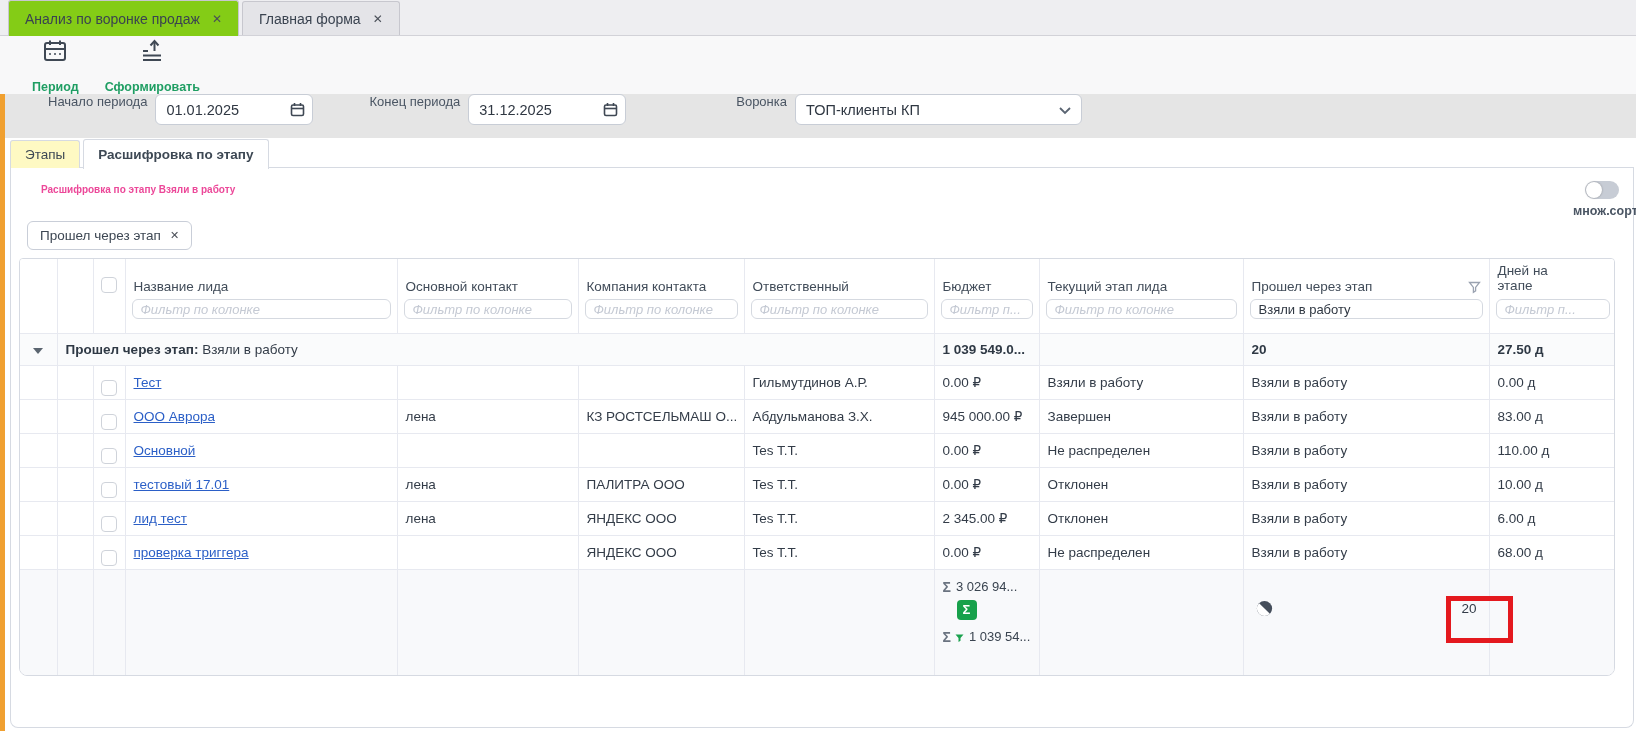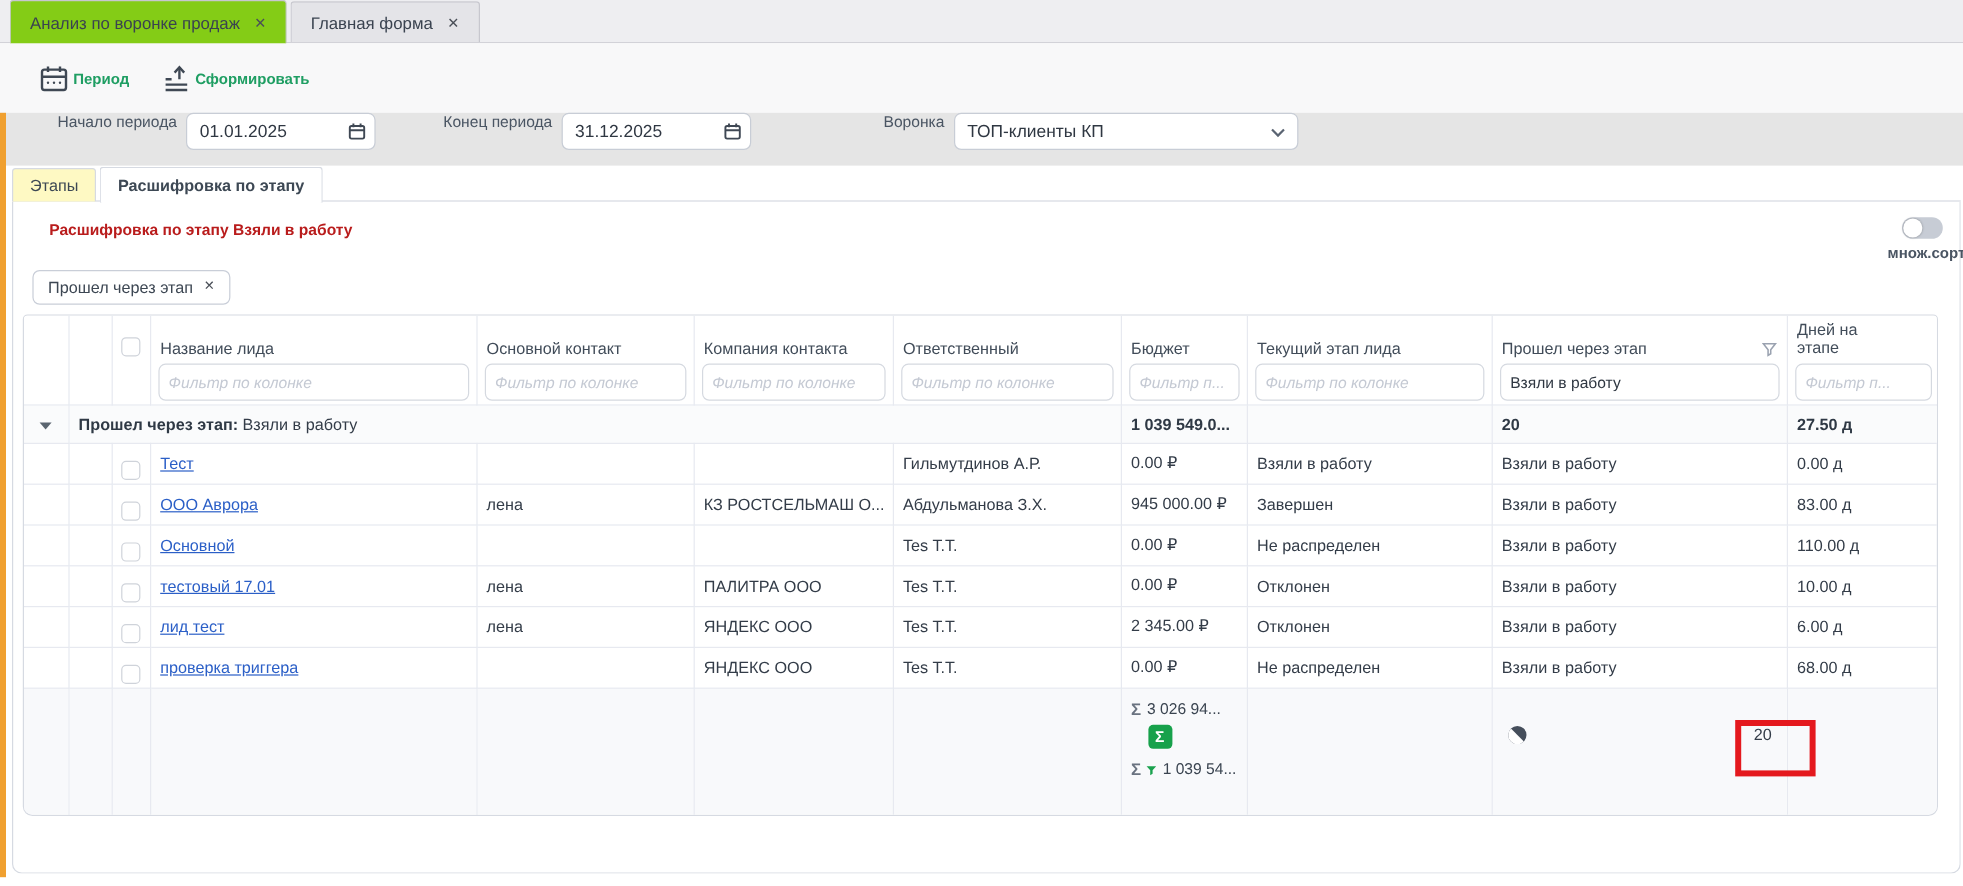--- a/index.html
+++ b/index.html
@@ -7,21 +7,21 @@
 body{overflow:hidden;background:#fff;font-family:"Liberation Sans","DejaVu Sans",sans-serif;color:#333d49;position:relative}
 
 
 .wtabbar{height:36px;background:#eeeef1;border-bottom:1px solid #d2d2d8;display:flex;align-items:flex-end;padding-left:8px}
 .wtab{height:34px;display:flex;align-items:center;gap:12px;padding:0 16px;font-size:14px;color:#3a4350;border:1px solid #c7c7ce;border-bottom:none;background:#e4e4e8;border-radius:3px 3px 0 0;margin-right:3px;cursor:default}
 .wtab.active{background:#84cc16;height:36px;margin-bottom:-1px;position:relative;z-index:3}
 .close{font-size:12px;color:#4a4f58;font-weight:bold;line-height:1}
 
 
 .toolbar{height:58px;background:#f8f8f9;display:flex;align-items:center;gap:14px;padding:2px 0 0 26px}
-.tbtn{display:flex;flex-direction:row;align-items:center;gap:3px;padding:2px 6px;cursor:pointer}
+.tbtn{display:flex;flex-direction:column;align-items:center;gap:16px;padding:2px 6px;cursor:pointer}
 .tbtn .lbl{font-size:12.5px;color:#1f9e63;font-weight:bold}
 
 
 .fields{height:44px;display:flex;background:#e5e5e5}
 .flabel{font-size:13px;color:#4a5563;white-space:nowrap}
 .l1{margin-left:48px}.l2{margin-left:56px}.l3{margin-left:110px}
 .dinput{position:relative;margin-left:8px}
 .dinput input{width:158px;height:31px;border:1px solid #c8cdd6;border-radius:6px;padding:0 30px 0 10px;font-size:14.5px;color:#2f3742;background:#fff}
 .cal-sm{position:absolute;right:8px;top:8px;pointer-events:none}
 .select{margin-left:8px;width:287px;height:31px;border:1px solid #c8cdd6;border-radius:6px;display:flex;align-items:center;padding:0 28px 0 10px;font-size:14.5px;color:#2f3742;position:relative;cursor:pointer;background:#fff}
@@ -31,40 +31,40 @@
 .itabs{display:flex;align-items:flex-end;height:30px;padding-left:10px;position:relative}
 .itabs::after{content:"";position:absolute;left:10px;right:2px;bottom:0;border-bottom:1px solid #d6dae2;z-index:1}
 .itab{height:28px;padding:0 14px;display:flex;align-items:center;font-size:13.5px;border:1px solid #d6dae2;border-bottom:none;border-radius:3px 3px 0 0;background:#fef9c3;color:#3d4854;margin-right:3px;position:relative;z-index:2;cursor:pointer}
 .itab.active{background:#fff;font-weight:bold;height:30px;margin-bottom:-1px;z-index:3}
 
 
 .stripe{position:absolute;left:0;top:94px;width:5px;height:637px;background:#f0a030;z-index:10}
 
 
 .panel{position:absolute;top:168px;left:10px;right:2px;bottom:10px;border:1px solid #d6dae2;border-top:none;border-radius:0 0 8px 8px;background:#fff}
-.ptitle{margin:16px 0 0 30px;font-size:13px;font-weight:bold;color:#b91c1c}
+.ptitle{margin:16px 0 0 30px;font-size:10px;font-weight:bold;color:#ec4899}
 .msort{position:absolute;top:13px;left:1562px}
 .toggle{margin-left:12px;width:34px;height:18px;border-radius:9px;background:#c7ccd5;position:relative;cursor:pointer}
 .knob{position:absolute;left:1px;top:1px;width:16px;height:16px;border-radius:50%;background:#fff;box-shadow:0 0 2px rgba(0,0,0,.35)}
 .msort .mlbl{margin-top:5px;font-size:12.5px;font-weight:bold;color:#4a5563;white-space:nowrap}
 .chiprow{margin:26px 0 8px 16px}
 .chip{display:inline-flex;align-items:center;gap:9px;padding:6px 12px;border:1px solid #c9ced8;border-radius:6px;font-size:13.5px;color:#3d4753;background:#fff;cursor:pointer}
 .chip .close{font-size:11px}
 
 
 .twrap{margin-left:8px;width:1596px;border:1px solid #d6dae2;border-radius:4px 4px 8px 8px;overflow:hidden;background:#fff}
 table{border-collapse:collapse;width:100%;table-layout:fixed}
 td,th{border-right:1px solid #e7e9f0;border-bottom:1px solid #e7e9f0;font-size:13.5px;color:#333c48;text-align:left;vertical-align:middle;padding:0 8px;overflow:hidden;white-space:nowrap}
 td:last-child,th:last-child{border-right:none}
 thead th{height:74px;vertical-align:top;padding:2px 6px 0 6px;background:#fff}
 .th-t{height:38px;display:flex;align-items:flex-end;gap:4px;padding:0 2px 5px 2px;font-size:13.5px;color:#414c59;font-weight:normal}
 .th-t.spread{justify-content:space-between}
 .th-days .th-t{white-space:normal;line-height:1.15}
 .th-days .th-t span{max-width:72px;display:inline-block}
-.th-f input{width:100%;height:31px;border:1px solid #d5d9e0;border-radius:6px;padding:0 8px;font-size:13px;color:#2f3742;background:#fff}
+.th-f input{width:100%;height:20px;border:1px solid #d5d9e0;border-radius:6px;padding:0 8px;font-size:13px;color:#2f3742;background:#fff}
 .th-f input::placeholder{color:#c4c9d3;font-style:italic}
 .lead{text-align:center;padding:0 2px}
 .cbcell{vertical-align:top;padding-top:14px}
 thead .cbcell{padding-top:18px}
 .cb{display:inline-block;width:16px;height:16px;border:1px solid #cfd3da;border-radius:4px;background:#fff;cursor:pointer}
 tr.grow td{height:32px;background:#fafbfc;font-weight:bold;color:#2f3945}
 tr.grow td.glab b{font-weight:bold}
 tr.grow td.glab span{font-weight:normal;color:#333c48}
 .tri{width:0;height:0;border-left:5px solid transparent;border-right:5px solid transparent;border-top:6px solid #5b6570;display:inline-block;cursor:pointer}
 tr.data td{height:30px}

